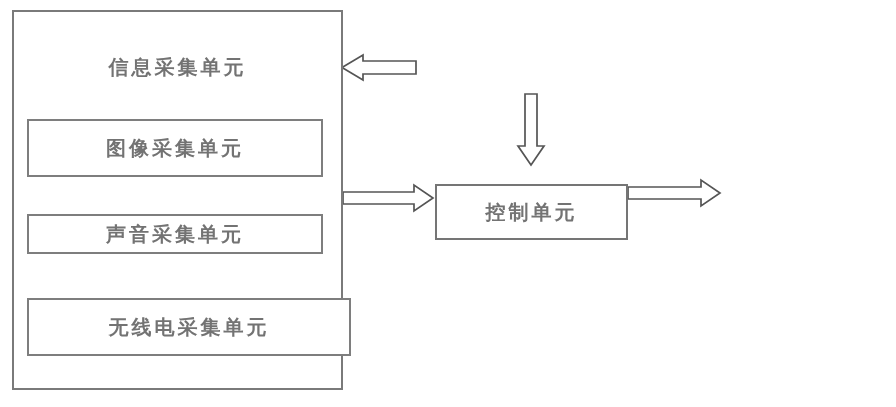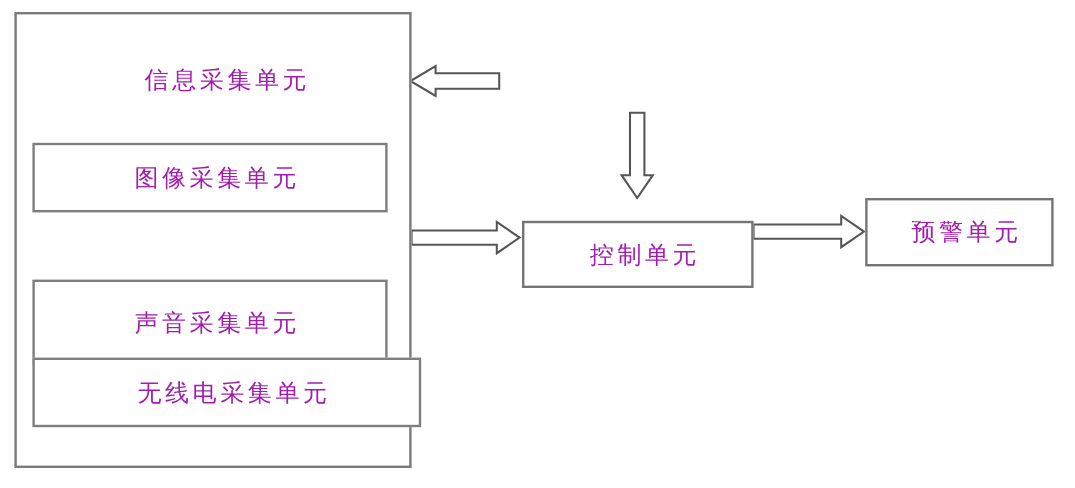--- a/index.html
+++ b/index.html
@@ -19,45 +19,44 @@
     position: absolute;
     box-sizing: border-box;
     background: #ffffff;
     border: 2px solid #757575;
     display: flex;
     align-items: center;
     justify-content: center;
   }
   .label {
     font-size: 20px;
-    font-weight: 400;
+    font-weight: 700;
     letter-spacing: 3px;
-    color: #a21caf;
+    color: #737373;
     white-space: nowrap;
     text-align: center;
-    padding-left: 12px;
   }
   .bigbox {
     left: 12px; top: 10px;
     width: 331px; height: 380px;
     border-color: #7a7a7a;
     display: block;
   }
   .bigbox-title {
     position: absolute;
     left: 0; top: 40px;
     width: 100%;
     height: 30px;
     line-height: 30px;
   }
   .subbox {
     border-color: #7e7e7e;
   }
   .subbox.img   { left: 13px;  top: 107px; width: 296px; height: 58px; }
-  .subbox.snd   { left: 13px;  top: 221px; width: 296px; height: 72px; }
+  .subbox.snd   { left: 13px;  top: 202px; width: 296px; height: 40px; }
   .subbox.radio { left: 13px;  top: 286px; width: 324px; height: 58px; }
   .spatial  { left: 416px; top: 39px;  width: 231px; height: 54px; }
   .control  { left: 435px; top: 166px; width: 193px; height: 56px; margin-top: 18px; }
   .warning  { left: 721px; top: 165px; width: 157px; height: 57px; }
   .arrows {
     position: absolute;
     left: 0; top: 0;
     width: 896px; height: 407px;
   }
 </style>
@@ -91,17 +90,14 @@
     <div class="box subbox radio">
       <span class="label">无线电采集单元</span>
     </div>
   </div>
 
 
   <div class="box control">
     <span class="label">控制单元</span>
   </div>
 
-  <div class="box warning">
-    <span class="label">预警单元</span>
-  </div>
 
 </div>
 
 </body></html>

